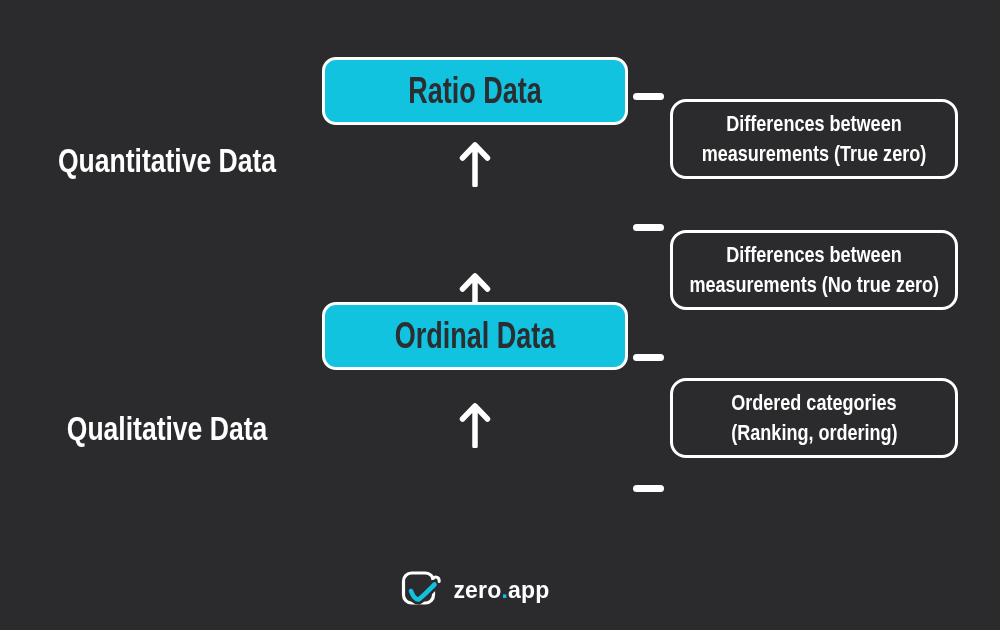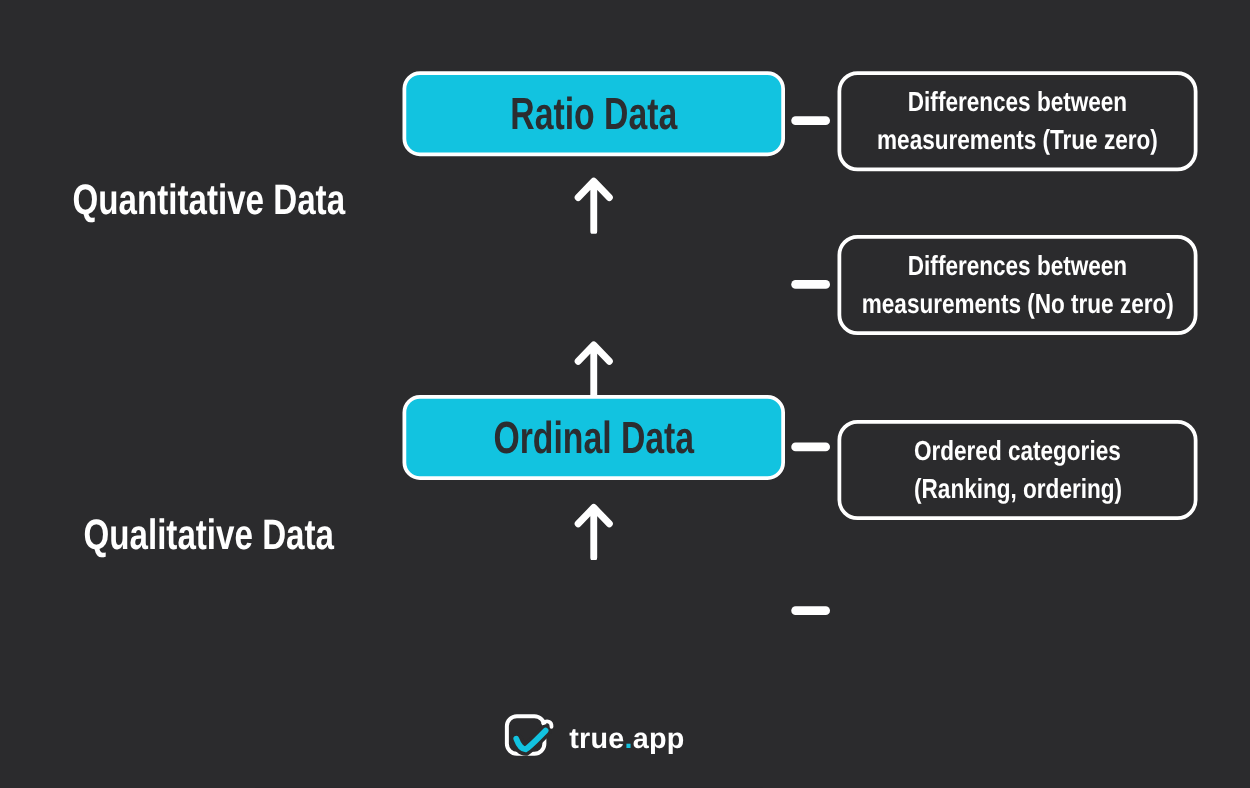--- a/index.html
+++ b/index.html
@@ -25,21 +25,21 @@
     display:inline-block;color:var(--ink);font-size:36px;font-weight:bold;
     transform:scaleX(0.75);white-space:nowrap;
   }
   .connector{
     position:absolute;left:633px;width:31px;height:7px;border-radius:4px;
     background:var(--light);
   }
   .desc-box{
     position:absolute;left:670px;width:288px;height:80px;
     background:transparent;border:3px solid var(--light);border-radius:16px;
-    display:flex;flex-direction:column;align-items:center;justify-content:center;
+    display:flex;flex-direction:column;align-items:center;justify-content:center;margin-top:42px;
   }
   .desc-line{
     color:var(--light);font-size:22px;font-weight:bold;line-height:30px;
     white-space:nowrap;transform:scaleX(0.82);
   }
   .desc-line:empty{display:none;}
   .arrow{position:absolute;left:458px;}
   .logo{
     position:absolute;left:322px;top:566px;width:306px;height:48px;
     display:flex;align-items:center;justify-content:center;gap:8px;
@@ -77,21 +77,21 @@
   <div class="connector" style="top:224px"></div>
   <div class="desc-box" style="top:188px">
     <div class="desc-line">Differences between</div>
     <div class="desc-line">measurements (No true zero)</div>
   </div>
 
   <svg class="arrow" style="top:271px" width="34" height="47" viewBox="0 0 34 47">
     <path class="stroke-light" d="M17 45 L17 6 M4.5 18 L17 5 L29.5 18" fill="none" stroke-width="5.5" stroke-linecap="round" stroke-linejoin="round"></path>
   </svg>
 
-  <div class="type-box" style="top:316px">
+  <div class="type-box" style="top:302px">
     <span class="type-title">Ordinal Data</span>
   </div>
   <div class="connector" style="top:354px"></div>
   <div class="desc-box" style="top:336px">
     <div class="desc-line">Ordered categories</div>
     <div class="desc-line">(Ranking, ordering)</div>
   </div>
 
   <svg class="arrow" style="top:401px" width="34" height="47" viewBox="0 0 34 47">
     <path class="stroke-light" d="M17 45 L17 6 M4.5 18 L17 5 L29.5 18" fill="none" stroke-width="5.5" stroke-linecap="round" stroke-linejoin="round"></path>
@@ -99,16 +99,16 @@
 
   <div class="connector" style="top:485px"></div>
 
   <div class="logo">
     <svg class="logo-icon" width="45" height="42" viewBox="0 0 45 42">
       <rect x="3.5" y="4" width="30" height="30" rx="8" fill="none" class="stroke-light" stroke-width="3.2"></rect>
       <path class="stroke-bg" d="M11 22 C13 27.5 16 30.5 18.5 30.5 C22.5 28 29 21 34.5 15.5" fill="none" stroke-width="10" stroke-linecap="round"></path>
       <path class="stroke-accent" d="M11 22 C13 27.5 16 30.5 18.5 30.5 C22.5 28 29 21 34.5 15.5" fill="none" stroke-width="4.6" stroke-linecap="round"></path>
       <path class="stroke-light" d="M32.5 9.5 C35.5 6.8 39.5 8.2 39.2 12.5" fill="none" stroke-width="3" stroke-linecap="round"></path>
     </svg>
-    <div class="logo-text"><span>true</span><span class="logo-dot">.</span><span>app</span></div>
+    <div class="logo-text"><span>zero</span><span class="logo-dot">.</span><span>app</span></div>
   </div>
 
 </div>
 
 </body></html>

